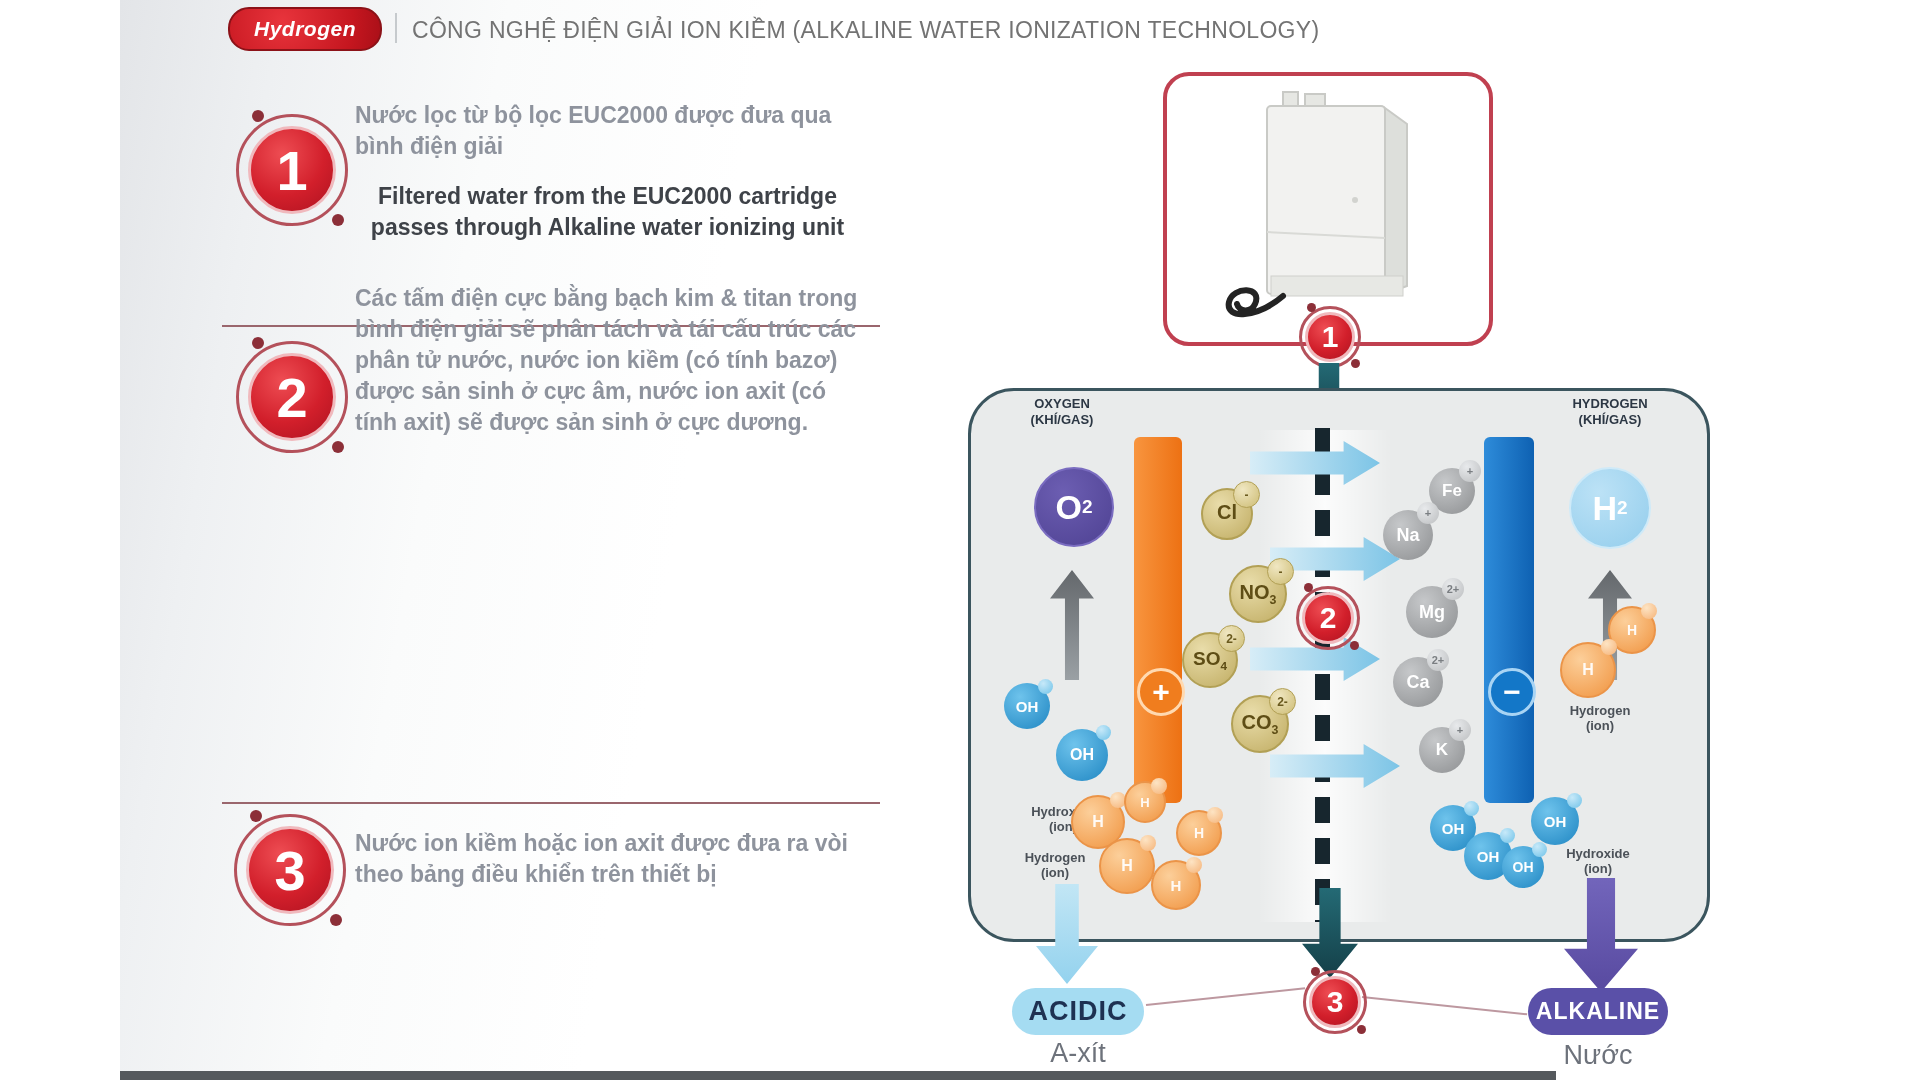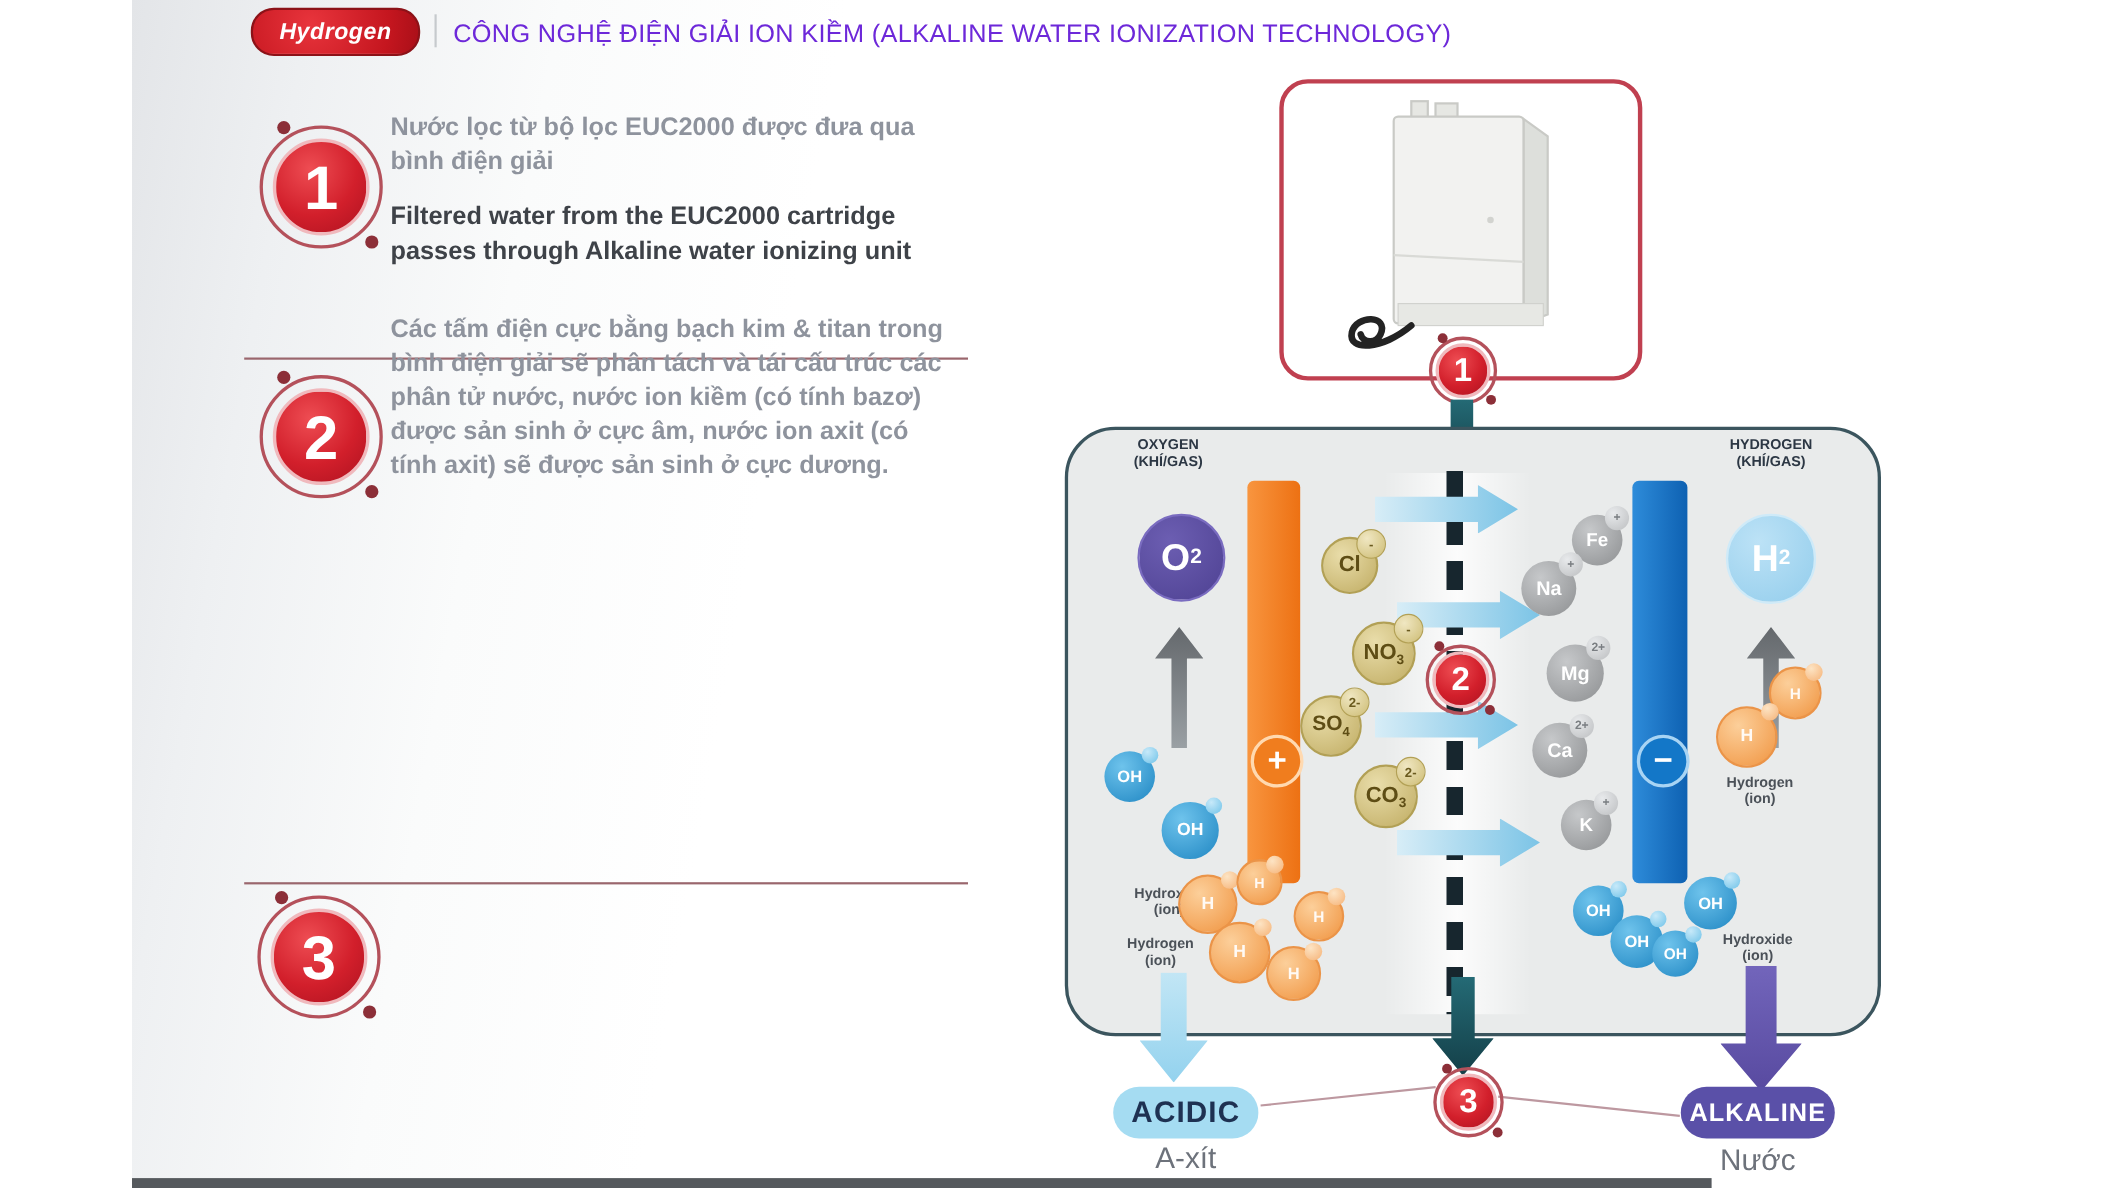--- a/index.html
+++ b/index.html
@@ -8,21 +8,21 @@
   .abs{position:absolute;}
   .bgband{left:120px;top:0;width:1436px;height:1080px;
           background:linear-gradient(100deg,#e3e5e8 0%,#eef0f2 10%,#fafbfb 24%,#ffffff 40%);}
   .bottombar{left:120px;top:1071px;width:1436px;height:9px;background:#55595d;}
   
   .logo{left:228px;top:7px;width:150px;height:40px;border-radius:21px;
         background:radial-gradient(circle at 35% 30%,#e8343c,#c5161f 70%,#a90f18);
         border:2px solid #8c1218;color:#fff;font-weight:700;font-style:italic;font-size:21px;
         display:flex;align-items:center;justify-content:center;letter-spacing:.5px;}
   .hpipe{left:395px;top:13px;width:2px;height:30px;background:#c6cacd;}
-  .htitle{left:412px;top:17px;width:1000px;font-size:23px;color:#6d28d9;letter-spacing:.3px;font-weight:400;}
+  .htitle{left:412px;top:17px;width:1000px;font-size:23px;color:#737373;letter-spacing:.3px;font-weight:400;}
   
   .txt-vi{color:#8e939d;font-weight:700;font-size:23px;line-height:31px;}
   .txt-en{color:#3e4248;font-weight:700;font-size:23px;line-height:31px;}
   .sep{height:2px;background:#9a666d;}
   
   .badge{position:absolute;}
   .badge .ring{position:absolute;inset:0;border:3px solid #b4515b;border-radius:50%;}
   .badge .dot{position:absolute;background:#8c2f38;border-radius:50%;}
   .badge .core{position:absolute;border-radius:50%;color:#fff;font-weight:700;
         display:flex;align-items:center;justify-content:center;
@@ -108,38 +108,39 @@
   <div class="abs hpipe"></div>
   <div class="abs htitle">CÔNG NGHỆ ĐIỆN GIẢI ION KIỀM (ALKALINE WATER IONIZATION TECHNOLOGY)</div>
 
   <div class="badge badge-lg" style="left:236px;top:114px;">
     <span class="ring"></span>
     <span class="dot d1"></span>
     <span class="dot d2"></span>
     <span class="core">1</span>
   </div>
   <div class="abs txt-vi" style="left:355px;top:100px;width:500px;">Nước lọc từ bộ lọc EUC2000 được đưa qua bình điện giải</div>
-  <div class="abs txt-en" style="left:355px;top:181px;width:505px;">Filtered water from the EUC2000 cartridge passes through Alkaline water ionizing unit</div>
+  <div class="abs txt-en" style="left:355px;top:181px;width:505px;text-align:center;">Filtered water from the EUC2000 cartridge passes through Alkaline water ionizing unit</div>
   <div class="abs sep" style="left:222px;top:325px;width:658px;"></div>
 
   <div class="badge badge-lg" style="left:236px;top:341px;">
     <span class="ring"></span>
     <span class="dot d1"></span>
     <span class="dot d2"></span>
     <span class="core">2</span>
   </div>
   <div class="abs txt-vi" style="left:355px;top:283px;width:505px;">Các tấm điện cực bằng bạch kim &amp; titan trong bình điện giải sẽ phân tách và tái cấu trúc các phân tử nước, nước ion kiềm (có tính bazơ) được sản sinh ở cực âm, nước ion axit (có tính axit) sẽ được sản sinh ở cực dương.</div>
   <div class="abs sep" style="left:222px;top:802px;width:658px;"></div>
 
   <div class="badge badge-lg" style="left:234px;top:814px;">
     <span class="ring"></span>
     <span class="dot d1"></span>
     <span class="dot d2"></span>
     <span class="core">3</span>
   </div>
+  <div class="abs txt-vi" style="left:355px;top:828px;width:505px;">Nước ion kiềm hoặc ion axit được đưa ra vòi theo bảng điều khiển trên thiết bị</div>
 
   <div class="abs redbox"></div>
   <svg class="abs" style="left:1205px;top:80px;" width="240" height="252" viewBox="0 0 240 252">
     <rect x="78" y="12" width="15" height="16" fill="#e6e7e3" stroke="#c9cac6" stroke-width="2"></rect>
     <rect x="100" y="14" width="20" height="14" fill="#e6e7e3" stroke="#c9cac6" stroke-width="2"></rect>
     <polygon points="180,28 202,44 202,206 180,214" fill="#dddfdb" stroke="#c9cac6" stroke-width="2"></polygon>
     <rect x="62" y="26" width="118" height="188" rx="4" fill="#f2f2f0" stroke="#c9cac6" stroke-width="2"></rect>
     <line x1="62" y1="152" x2="180" y2="158" stroke="#d9dad6" stroke-width="2"></line>
     <rect x="66" y="196" width="132" height="20" fill="#e7e8e4" stroke="#cfd0cc" stroke-width="1"></rect>
     <circle cx="150" cy="120" r="3" fill="#d2d3cf"></circle>

